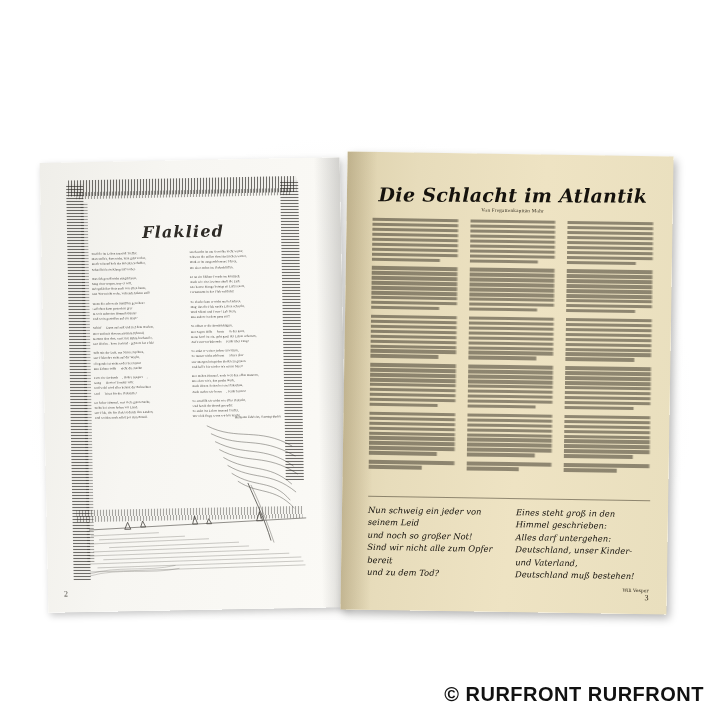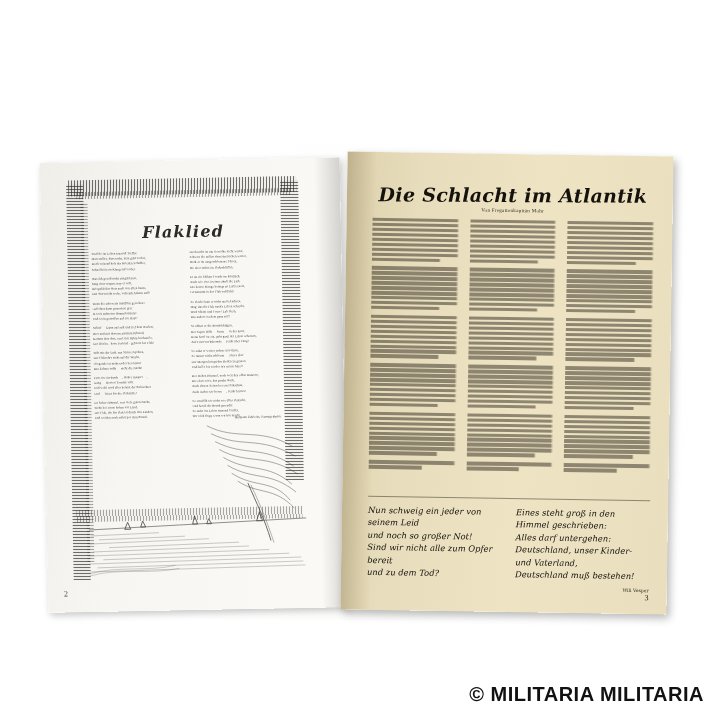--- a/index.html
+++ b/index.html
@@ -625,14 +625,14 @@
             <div>Deutschland, unser Kinder- und Vaterland,</div>
             <div>Deutschland muß bestehen!</div>
             <div class="verse-sig">Wili Vesper</div>
           </div>
       </div>
 
       <div class="page-num-right">3</div>
     </div>
   </div>
 
-  <div class="watermark">© MILITARIA MILITARIA</div>
+  <div class="watermark">© RURFRONT RURFRONT</div>
 </div>
 
 </body></html>

